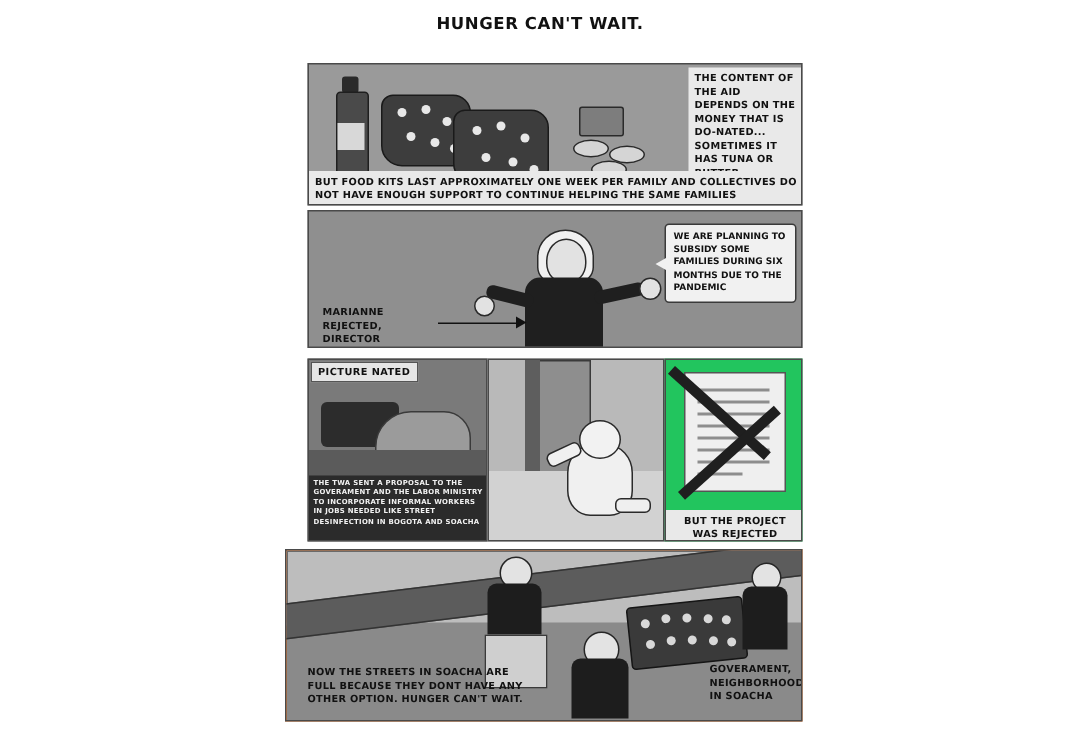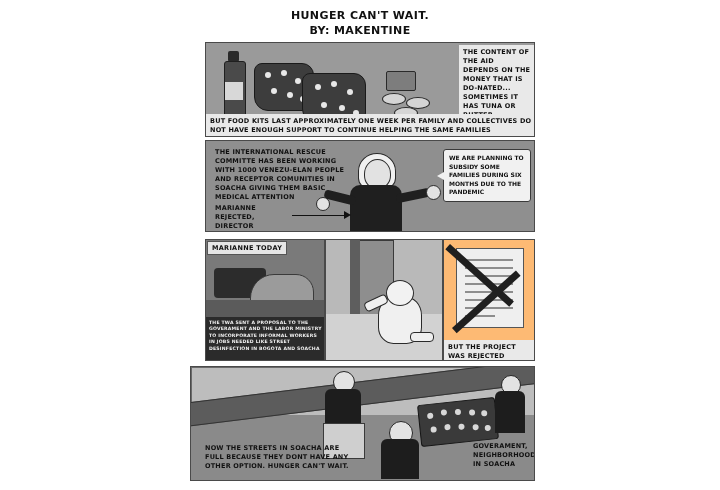--- a/index.html
+++ b/index.html
@@ -75,21 +75,22 @@
     top: 239px;
     width: 118px;
     height: 122px;
     background: #b9b9b9;
   }
   #panel3c {
     left: 443px;
     top: 239px;
     width: 92px;
     height: 122px;
-    background: #fdba74;
+    background: #22c55e;
+    text-align: center;
   }
   
   #panel4 {
     left: 190px;
     top: 366px;
     width: 345px;
     height: 115px;
     background: #f97316;
   }
 
@@ -279,21 +280,20 @@
     border-style: solid;
   }
 </style>
 </head>
 <body>
 
 <div class="page">
 
   <div class="title-block">
     <div class="title-line">HUNGER CAN'T WAIT.</div>
-    <div class="title-line">BY: MAKENTINE</div>
   </div>
 
   <div class="panel" id="panel1">
 
     <div class="shape bottle-cap"></div>
     <div class="shape bottle">
       <div class="shape" style="left:0;top:20px;width:18px;height:18px;background:#d8d8d8;"></div>
     </div>
 
     <div class="shape bag" style="left:48px;top:20px;width:58px;height:46px;">
@@ -327,21 +327,20 @@
   <div class="panel" id="panel2">
 
     <div class="shape p2-hair" style="left:152px;top:12px;width:36px;height:34px;"></div>
     <div class="shape p2-figure-head" style="left:158px;top:18px;width:25px;height:28px;"></div>
     <div class="shape p2-body" style="left:144px;top:44px;width:52px;height:48px;"></div>
     <div class="shape p2-arm" style="left:118px;top:52px;width:32px;height:9px;transform:rotate(14deg);"></div>
     <div class="shape p2-hand" style="left:110px;top:56px;width:12px;height:12px;"></div>
     <div class="shape p2-arm" style="left:190px;top:50px;width:34px;height:9px;transform:rotate(-12deg);"></div>
     <div class="shape p2-hand" style="left:220px;top:44px;width:13px;height:13px;"></div>
 
-    <div class="caption plain" style="left:5px;top:4px;width:140px;color:#111;">THE INTERNATIONAL RESCUE COMMITTE HAS BEEN WORKING WITH 1000 VENEZU-ELAN PEOPLE AND RECEPTOR COMUNITIES IN SOACHA GIVING THEM BASIC MEDICAL ATTENTION</div>
 
     <div class="caption plain" style="left:5px;top:60px;width:80px;">MARIANNE REJECTED, DIRECTOR</div>
     <div class="arrowline" style="left:86px;top:74px;width:54px;"></div>
     <div class="arrowhead" style="left:138px;top:70px;border-width:4px 0 4px 7px;border-color:transparent transparent transparent #111;"></div>
 
     <div class="bubble" style="left:237px;top:8px;width:88px;">WE ARE PLANNING TO SUBSIDY SOME FAMILIES DURING SIX MONTHS DUE TO THE PANDEMIC</div>
   </div>
 
   <div class="panel" id="panel3a">
     <div class="shape" style="left:0;top:0;width:120px;height:60px;background:#7a7a7a;"></div>
@@ -373,21 +372,21 @@
       <div style="position:absolute;left:8px;top:50px;width:48px;height:2px;background:#8d8d8d;"></div>
       <div style="position:absolute;left:8px;top:58px;width:48px;height:2px;background:#8d8d8d;"></div>
       <div style="position:absolute;left:8px;top:66px;width:30px;height:2px;background:#8d8d8d;"></div>
     </div>
     <div class="p3-x" style="left:6px;top:4px;width:86px;height:7px;transform:rotate(42deg);transform-origin:left top;"></div>
     <div class="p3-x" style="left:8px;top:88px;width:86px;height:7px;transform:rotate(-42deg);transform-origin:left top;"></div>
 
     <div class="caption light" style="left:0px;top:100px;width:92px;height:22px;">BUT THE PROJECT WAS REJECTED</div>
   </div>
 
-  <div class="panel-label" style="left:207px;top:241px;">MARIANNE TODAY</div>
+  <div class="panel-label" style="left:207px;top:241px;">PICTURE NATED</div>
 
   <div class="panel" id="panel4">
     <div class="shape p4-wall" style="left:0;top:0;width:345px;height:48px;"></div>
     <div class="shape p4-floor" style="left:0;top:48px;width:345px;height:67px;"></div>
     <div class="shape p4-beam" style="left:-10px;top:14px;width:365px;height:22px;transform:rotate(-7deg);"></div>
 
     <div class="shape p4-head" style="left:142px;top:4px;width:20px;height:20px;"></div>
     <div class="shape p4-person" style="left:134px;top:22px;width:36px;height:46px;"></div>
     <div class="shape" style="left:132px;top:56px;width:40px;height:34px;background:#cfcfcf;border:1px solid #3a3a3a;"></div>
 

